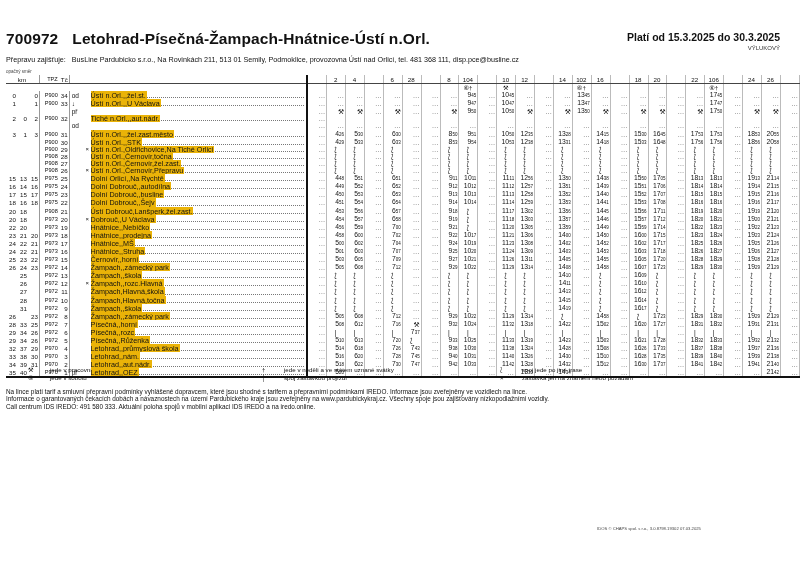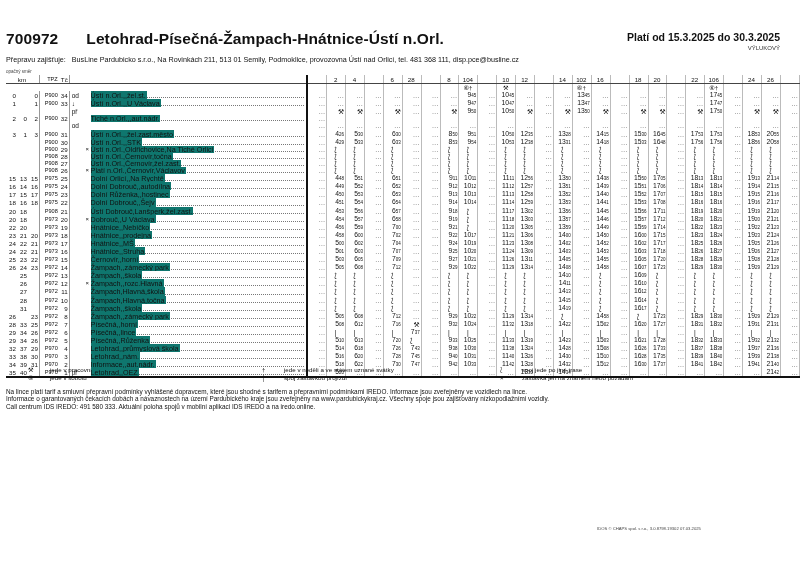--- a/index.html
+++ b/index.html
@@ -1,33 +1,33 @@
 <!DOCTYPE html>
 <html><head>
 <meta charset="utf-8">
 <style>
   html,body{margin:0;padding:0;background:#fff;}
   body{width:800px;height:565px;position:relative;font-family:"Liberation Sans",sans-serif;color:#111;overflow:hidden;}
   .title{position:absolute;left:6px;top:30px;font-size:15.5px;font-weight:bold;letter-spacing:0.1px;}
-  .title .num{margin-right:28px;}
+  .title .num{margin-right:14px;}
   .valid{position:absolute;right:20px;top:31px;font-size:10.5px;font-weight:bold;}
   .vyluk{position:absolute;right:20px;top:45px;font-size:6px;color:#333;}
   .carrier{position:absolute;left:6px;top:55px;font-size:7.2px;}
   .carrier .lbl{margin-right:6px;}
   .opdir{position:absolute;left:6px;top:69px;font-size:4.5px;color:#444;}
   table{border-collapse:collapse;position:absolute;left:6px;top:75px;font-size:6.2px;line-height:7.1px;}
   td{padding:0;white-space:nowrap;height:7.1px;vertical-align:bottom;}
   .hdr td{border-bottom:1px solid #444;height:8px;}
   .km{width:10px;text-align:right;padding-right:1px;}
   .tpz{width:18px;text-align:right;font-size:5.6px;border-left:1px solid #999;}
   .tc{width:10px;text-align:right;border-right:1px solid #999;padding-right:1px;}
   .odpr{width:12px;text-align:left;padding-left:2px;font-size:6.5px;}
   .mk{width:7px;text-align:center;font-size:6px;}
   .name{width:217px;overflow:hidden;font-size:7.2px;position:relative;}
-  .name span.t{background:#0f766e;padding-right:1px;}
+  .name span.t{background:#eab308;padding-right:1px;}
   .name .dots{position:absolute;left:0;right:2px;bottom:1px;border-bottom:1px dotted #777;z-index:0;}
   .name span.t{position:relative;z-index:1;}
   .sep{border-left:2px solid #111;}
   .tt{width:17px;text-align:right;padding-right:1px;border-right:1px solid #bbb;font-size:6.8px;}
   .tt sub{font-size:4.5px;vertical-align:baseline;}
   .dots3{color:#666;}
   .hdrnum{text-align:center;font-size:6.2px;}
   .tbl-bottom{border-bottom:2px solid #111;}
   .legend{position:absolute;top:366px;font-size:6.2px;line-height:7.5px;}
   .legend .sym{display:inline-block;width:22px;}
@@ -475,21 +475,21 @@
         <td class="tt dots3">…</td>
       </tr>
       <tr>
         <td class="km"></td>
         <td class="km"></td>
         <td class="km"></td>
         <td class="tpz">P908</td>
         <td class="tc">26</td>
         <td class="odpr"></td>
         <td class="mk">×</td>
-        <td class="name"><div class="dots"></div><span class="t">Platí n.Orl.,Černovír,Václavov</span></td>
+        <td class="name"><div class="dots"></div><span class="t">Ústí n.Orl.,Černovír,Přepravu</span></td>
         <td class="tt sep dots3">…</td>
         <td class="tt" style="text-align: center;">⟅</td>
         <td class="tt" style="text-align: center;">⟅</td>
         <td class="tt dots3">…</td>
         <td class="tt" style="text-align: center;">⟅</td>
         <td class="tt dots3">…</td>
         <td class="tt dots3">…</td>
         <td class="tt" style="text-align: center;">⟅</td>
         <td class="tt" style="text-align: center;">⟅</td>
         <td class="tt dots3">…</td>
@@ -583,21 +583,21 @@
         <td class="tt dots3">…</td>
       </tr>
       <tr>
         <td class="km">17</td>
         <td class="km">15</td>
         <td class="km">17</td>
         <td class="tpz">P975</td>
         <td class="tc">23</td>
         <td class="odpr"></td>
         <td class="mk"></td>
-        <td class="name"><div class="dots"></div><span class="t">Dolní Růženka,,hostinec</span></td>
+        <td class="name"><div class="dots"></div><span class="t">Dolní Dobrouč,,busline</span></td>
         <td class="tt sep dots3">…</td>
         <td class="tt">4<sub>50</sub></td>
         <td class="tt">5<sub>53</sub></td>
         <td class="tt dots3">…</td>
         <td class="tt">6<sub>53</sub></td>
         <td class="tt dots3">…</td>
         <td class="tt dots3">…</td>
         <td class="tt">9<sub>13</sub></td>
         <td class="tt">10<sub>13</sub></td>
         <td class="tt dots3">…</td>
@@ -1195,21 +1195,21 @@
         <td class="tt dots3">…</td>
       </tr>
       <tr>
         <td class="km">29</td>
         <td class="km">34</td>
         <td class="km">26</td>
         <td class="tpz">P972</td>
         <td class="tc">6</td>
         <td class="odpr"></td>
         <td class="mk"></td>
-        <td class="name"><div class="dots"></div><span class="t">Písečná,,lince</span></td>
+        <td class="name"><div class="dots"></div><span class="t">Písečná,,rozc</span></td>
         <td class="tt sep dots3">…</td>
         <td class="tt" style="text-align: center;">|</td>
         <td class="tt" style="text-align: center;">|</td>
         <td class="tt dots3">…</td>
         <td class="tt" style="text-align: center;">|</td>
         <td class="tt">7<sub>37</sub></td>
         <td class="tt dots3">…</td>
         <td class="tt" style="text-align: center;">|</td>
         <td class="tt" style="text-align: center;">|</td>
         <td class="tt dots3">…</td>
@@ -1339,21 +1339,21 @@
         <td class="tt dots3">…</td>
       </tr>
       <tr>
         <td class="km">34</td>
         <td class="km">39</td>
         <td class="km">31</td>
         <td class="tpz">P970</td>
         <td class="tc">2</td>
         <td class="odpr"></td>
         <td class="mk"></td>
-        <td class="name"><div class="dots"></div><span class="t">Informace,,aut.nádr.</span></td>
+        <td class="name"><div class="dots"></div><span class="t">Letohrad,,aut.nádr.</span></td>
         <td class="tt sep dots3">…</td>
         <td class="tt">5<sub>18</sub></td>
         <td class="tt">6<sub>22</sub></td>
         <td class="tt dots3">…</td>
         <td class="tt">7<sub>30</sub></td>
         <td class="tt">7<sub>47</sub></td>
         <td class="tt dots3">…</td>
         <td class="tt">9<sub>42</sub></td>
         <td class="tt">10<sub>33</sub></td>
         <td class="tt dots3">…</td>

